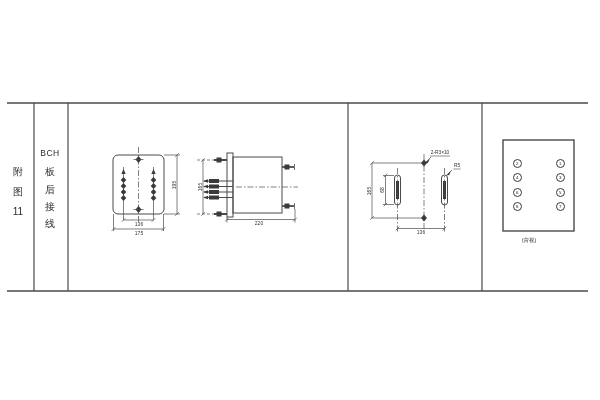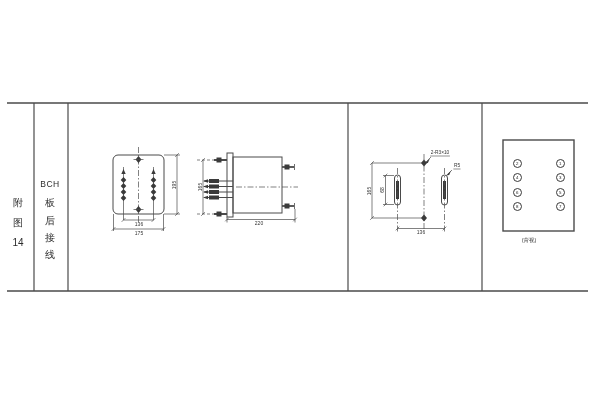--- a/index.html
+++ b/index.html
@@ -1,21 +1,21 @@
 <!DOCTYPE html>
 <html><head>
 <meta charset="utf-8">
 <style>
   html,body { margin:0; padding:0; background:#ffffff; }
   .canvas {
     position:relative; width:600px; height:400px; background:#ffffff;
     font-family:"Liberation Sans", sans-serif; overflow:hidden;
   }
   svg.lines { position:absolute; left:0; top:0; }
-  .t { position:absolute; transform:translate(-50%,-50%); color:#2b2b2b; white-space:nowrap;margin-top:31px; }
+  .t { position:absolute; transform:translate(-50%,-50%); color:#2b2b2b; white-space:nowrap; }
   .cjk  { font-size:10px; }
   .lat  { font-size:8.5px; letter-spacing:0.5px; }
   .dim {
     position:absolute; color:#333333; white-space:nowrap; font-size:8px;
     transform:translate(-50%,-50%) scale(0.62);
   }
   .dim.rot { transform:translate(-50%,-50%) rotate(-90deg) scale(0.62); }
   .callout {
     position:absolute; color:#333333; white-space:nowrap; font-size:8px;
     transform:translate(-50%,-50%) scale(0.60);
@@ -211,21 +211,21 @@
       </g>
     </g>
 
     <g>
       <rect x="503" y="140" width="71" height="91" stroke-width="1.4"></rect>
     </g>
   </svg>
 
   <span class="t cjk" style="left:18px;top:172px">附</span>
   <span class="t cjk" style="left:18px;top:192px">图</span>
-  <span class="t cjk" style="left:18px;top:211px">14</span>
+  <span class="t cjk" style="left:18px;top:211px">11</span>
 
   <span class="t lat" style="left:50px;top:153px">BCH</span>
   <span class="t cjk" style="left:50px;top:172px">板</span>
   <span class="t cjk" style="left:50px;top:190px">后</span>
   <span class="t cjk" style="left:50px;top:207px">接</span>
   <span class="t cjk" style="left:50px;top:224px">线</span>
 
   <span class="dim" style="left:138.5px;top:223.5px">136</span>
   <span class="dim" style="left:138.5px;top:232.5px">175</span>
   <span class="dim rot" style="left:173.5px;top:184.5px">195</span>

